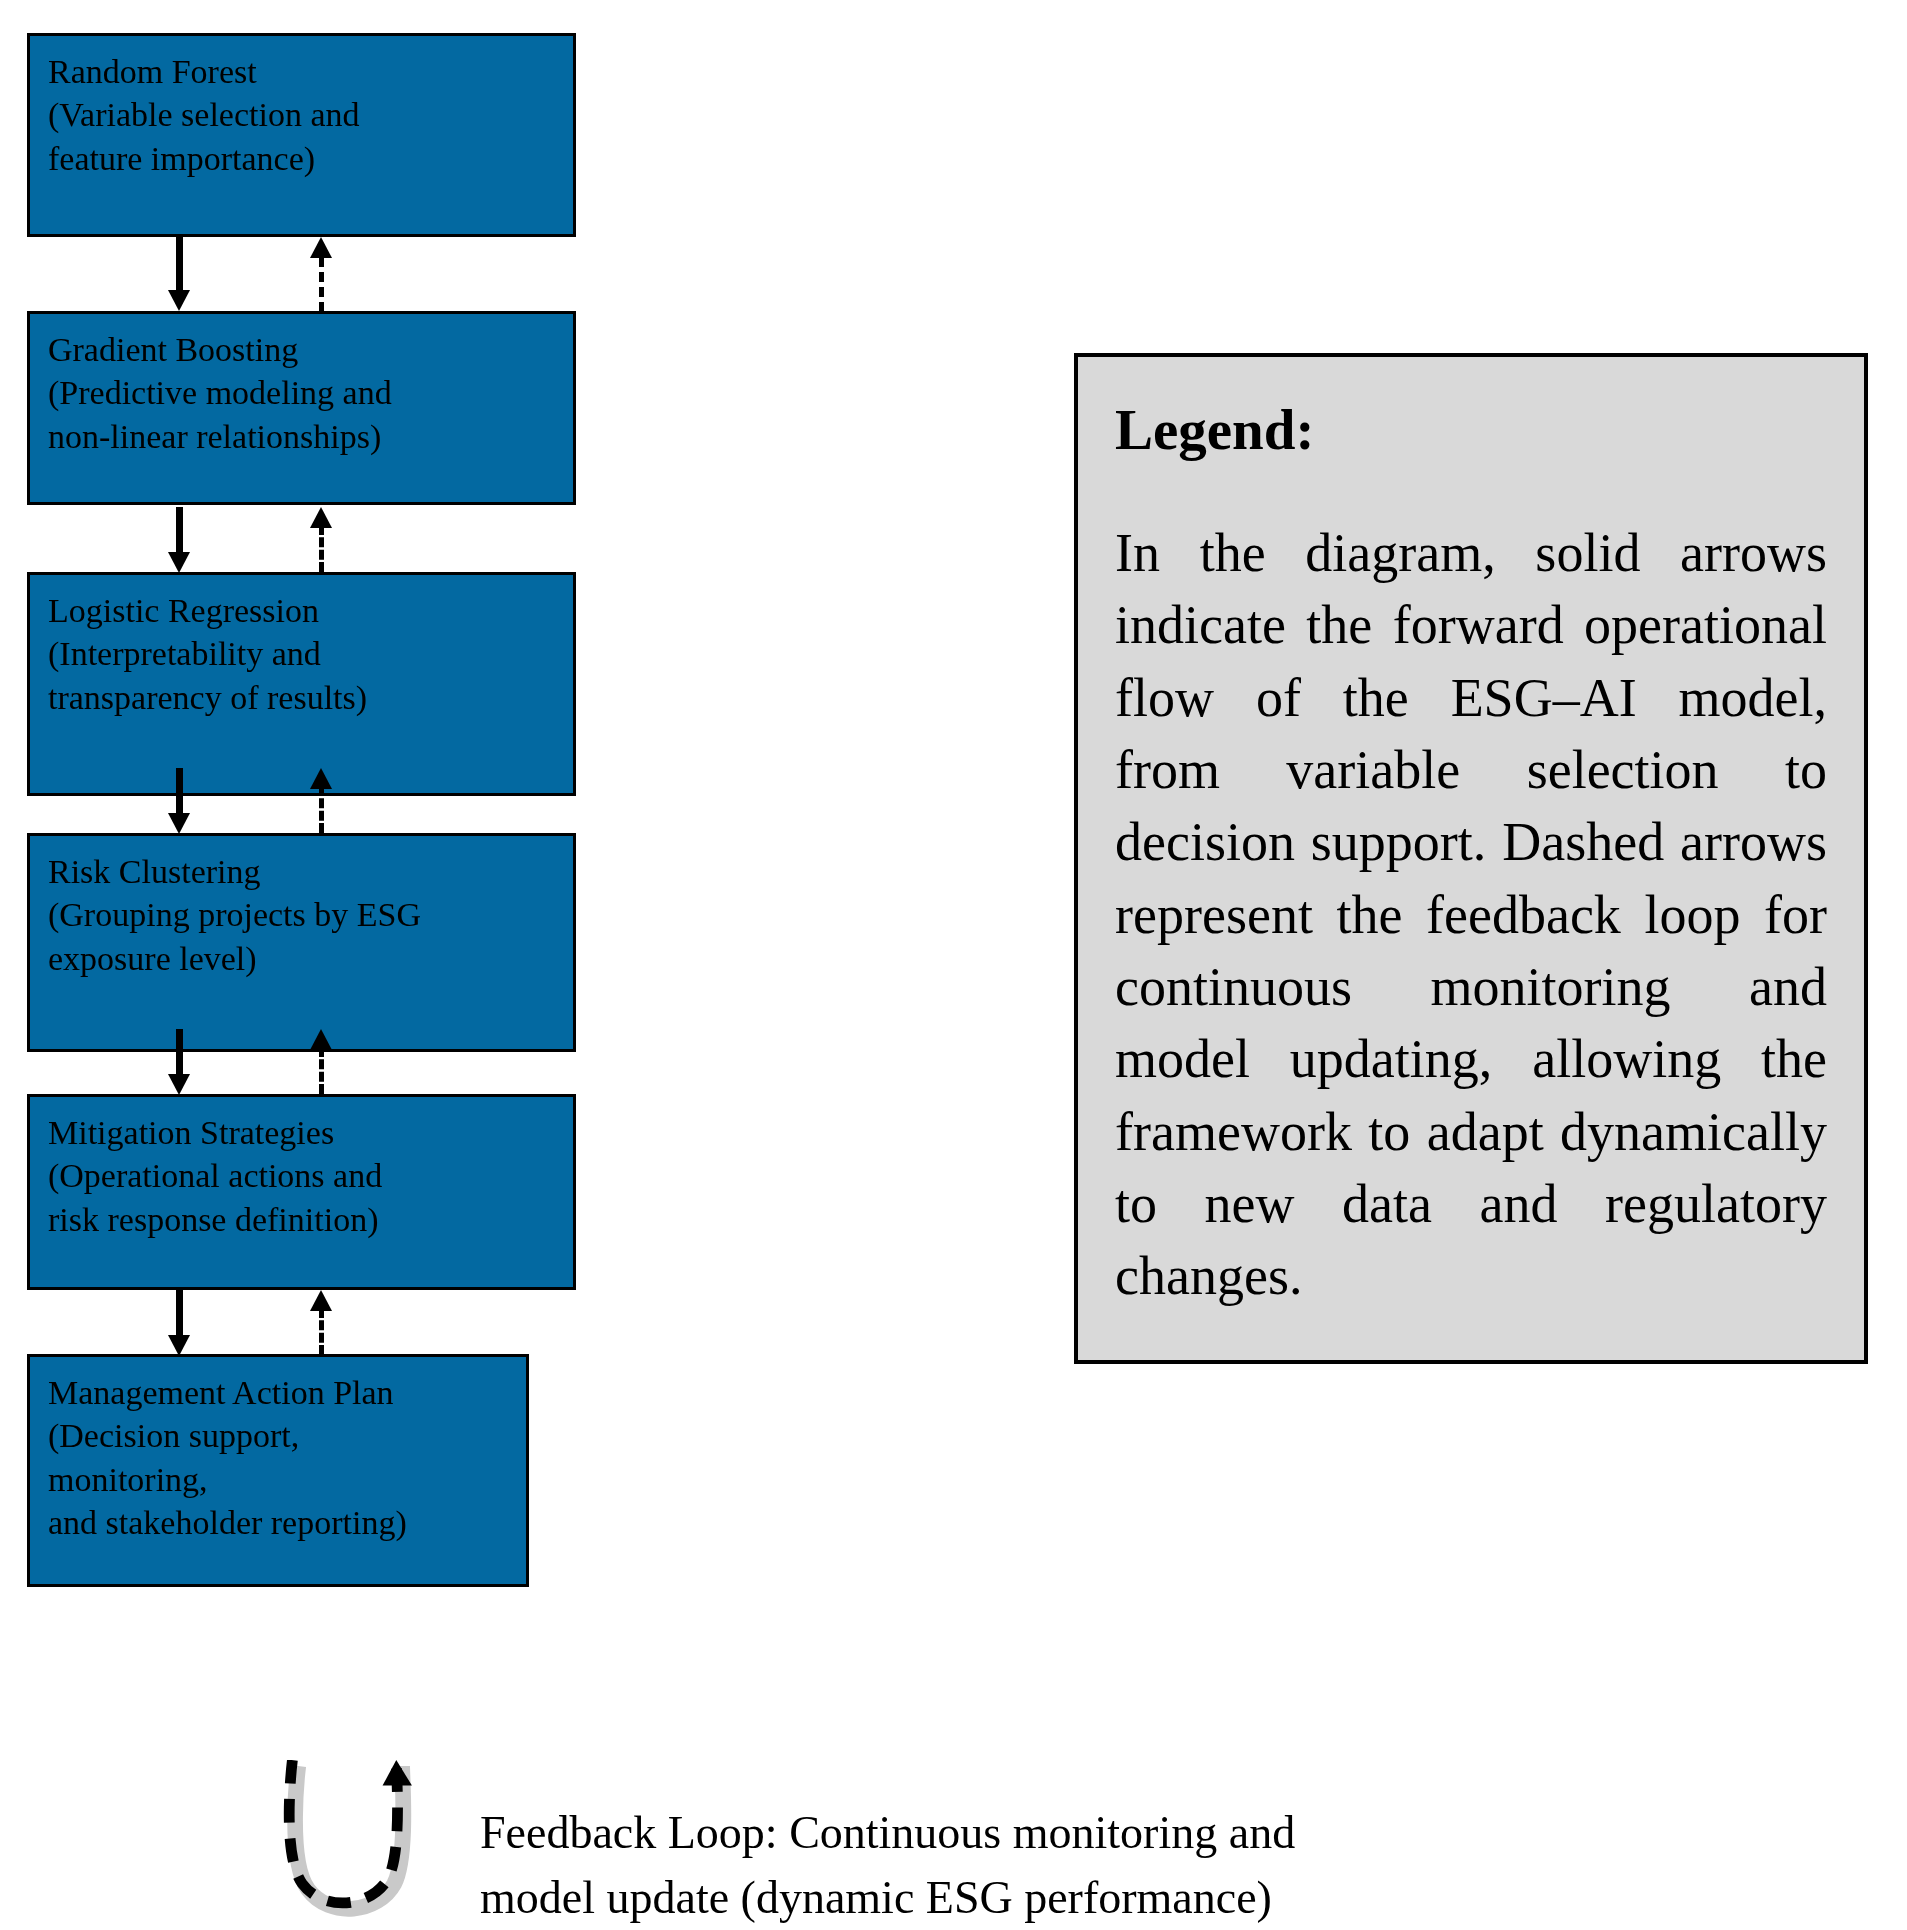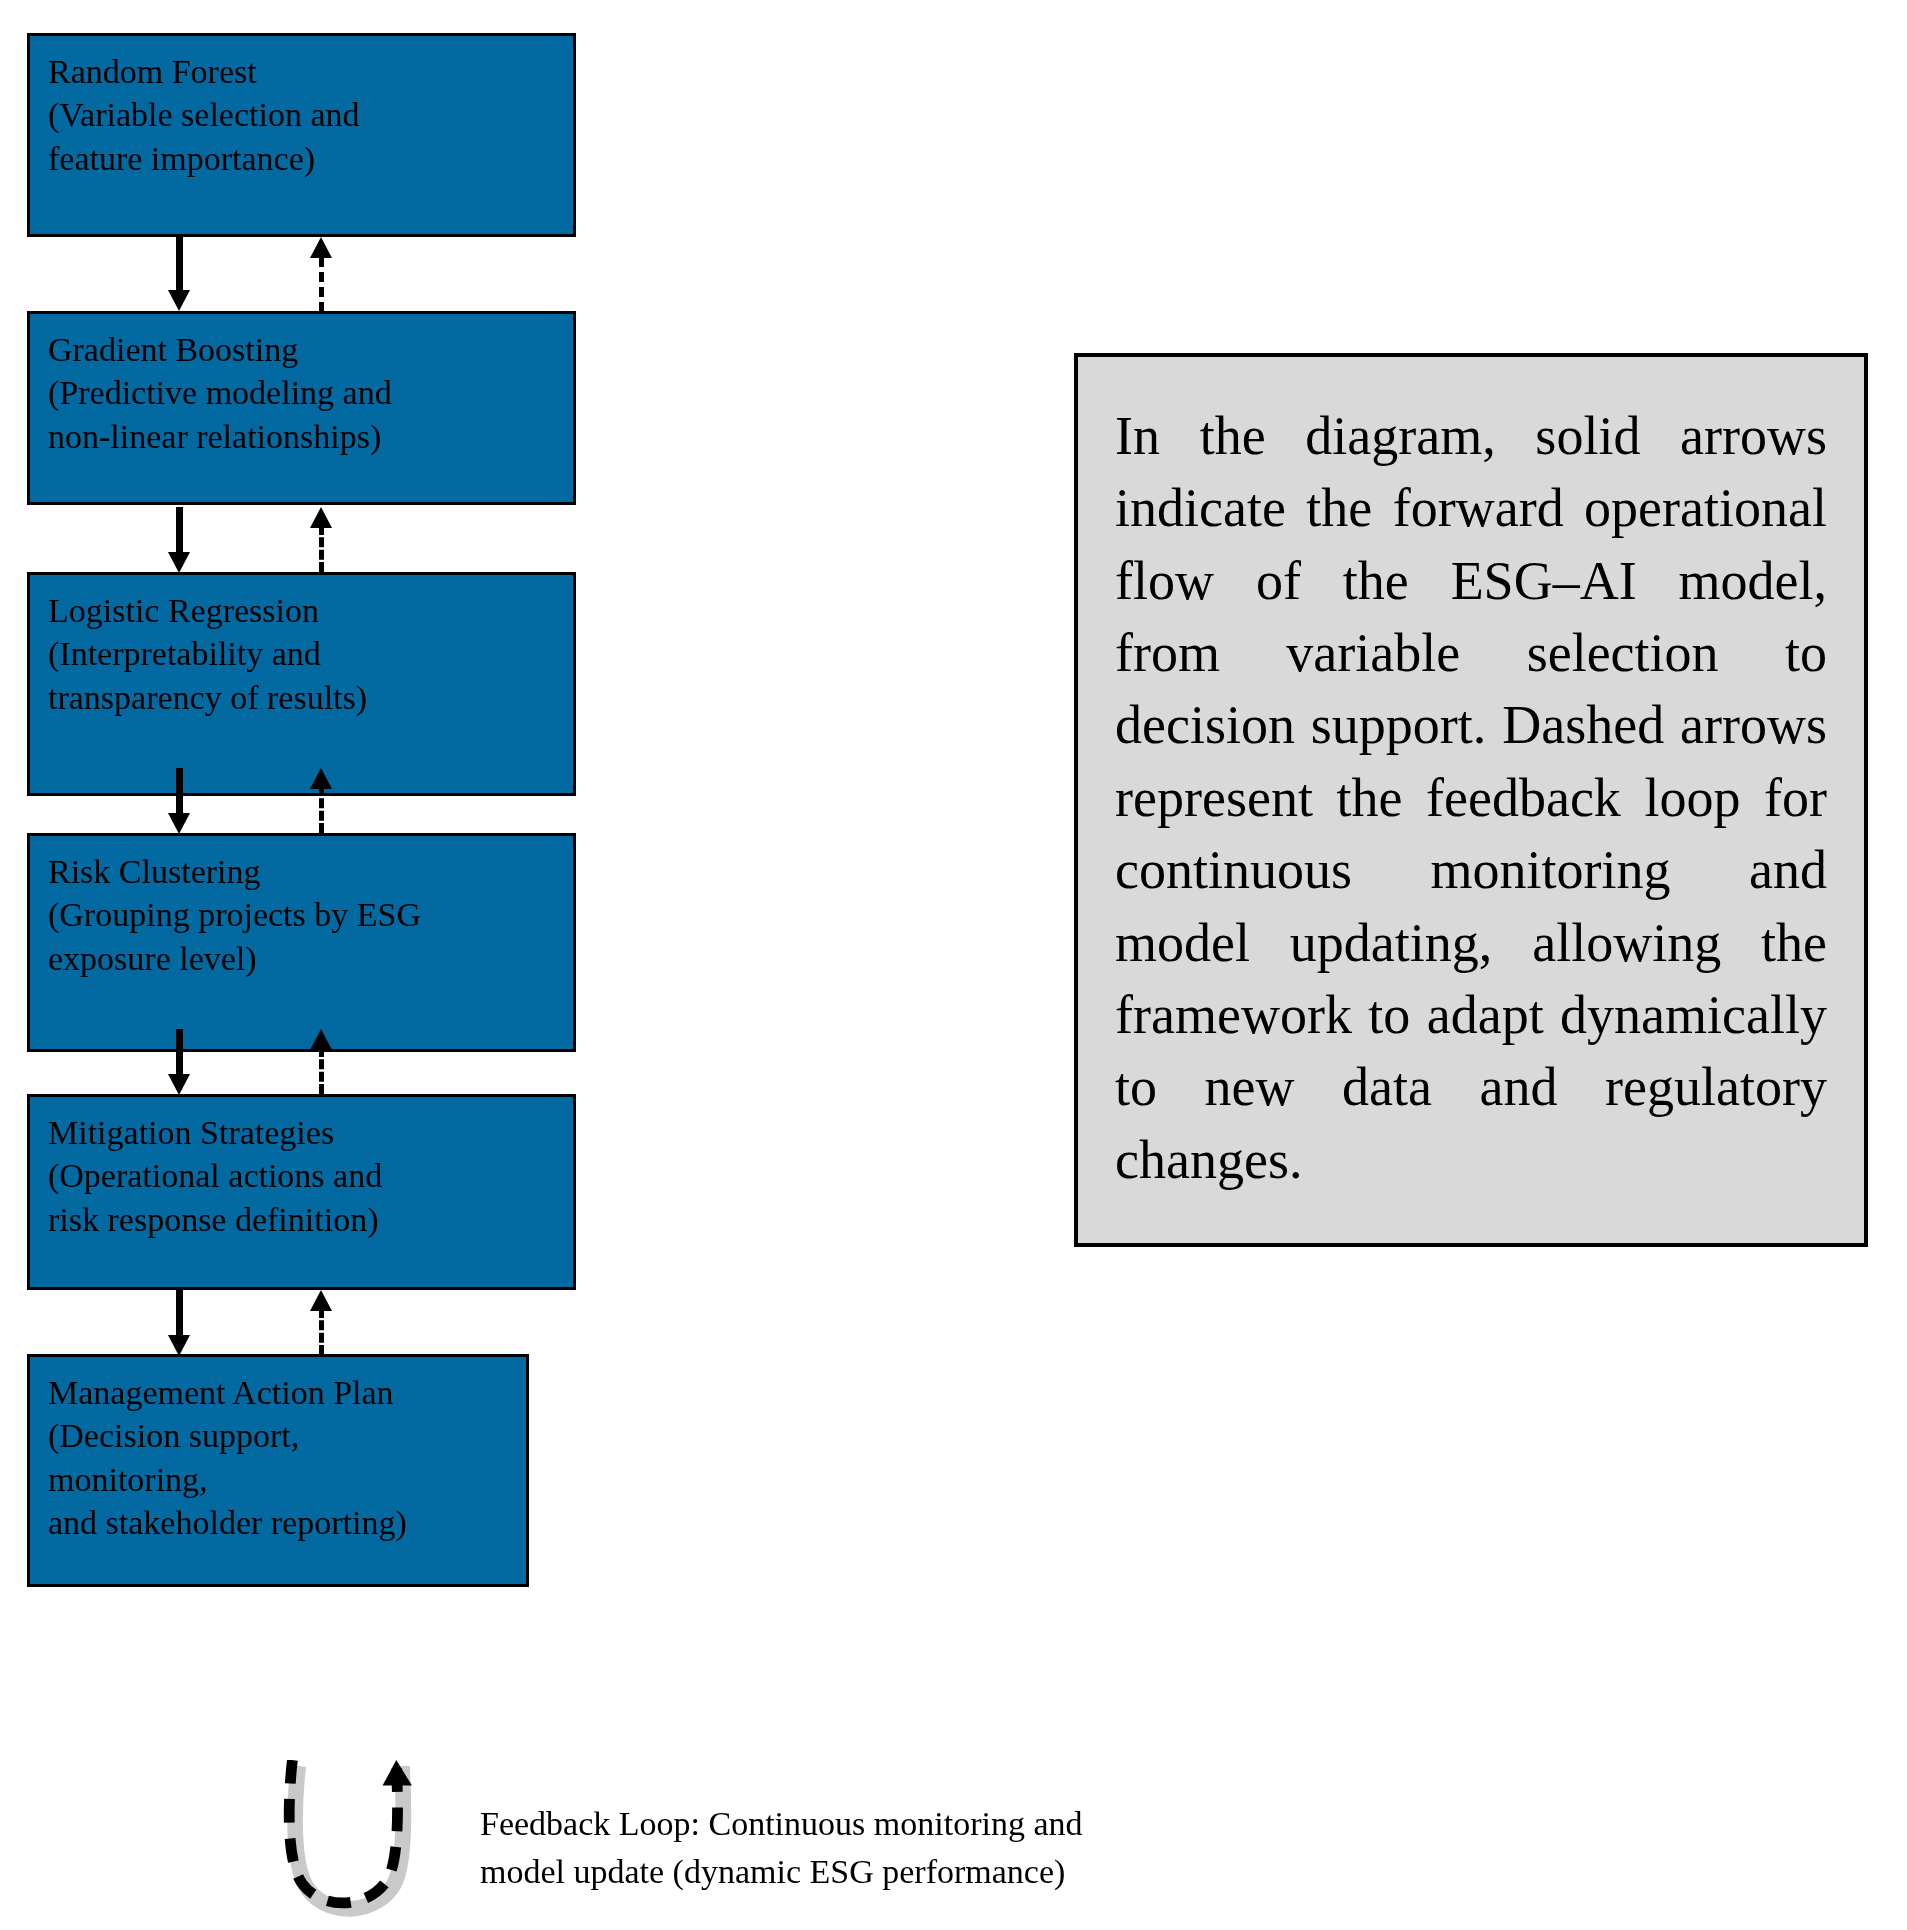--- a/index.html
+++ b/index.html
@@ -99,21 +99,21 @@
     text-justify: inter-word;
     margin: 0;
   }
 
   
   #feedback-caption {
     position: absolute;
     left: 480px;
     top: 1800px;
     width: 882px;
-    font-size: 34px;
+    font-size: 46px;
     line-height: 1.42;
     white-space: pre-line;
   }
   #feedback-loop-glyph {
     position: absolute;
     left: 263px;
     top: 1760px;
     width: 196px;
     height: 157px;
   }
@@ -210,15 +210,16 @@
 <svg id="feedback-loop-glyph" viewBox="0 0 200 160">
   <path d="M30 0 C30 0 18 96 40 126 C62 156 112 150 128 120 C142 92 136 14 136 0" fill="none" stroke="#c9c9c9" stroke-width="16" transform="translate(6,6)"></path>
   <path d="M30 0 C30 0 18 96 40 126 C62 156 112 150 128 120 C142 92 136 14 136 0" fill="none" stroke="#000000" stroke-width="11" stroke-dasharray="24 16" stroke-linecap="butt"></path>
   <polygon points="136,0 122,26 152,26" fill="#000000"></polygon>
 </svg>
 
 <div id="feedback-caption">Feedback Loop: Continuous monitoring and
 model update (dynamic ESG performance)</div>
 
 <div id="legend-box">
+  <div id="legend-title">Legend:</div>
   <div id="legend-body">In the diagram, solid arrows indicate the forward operational flow of the ESG–AI model, from variable selection to decision support. Dashed arrows represent the feedback loop for continuous monitoring and model updating, allowing the framework to adapt dynamically to new data and regulatory changes.</div>
 </div>
 
 
 </body></html>

